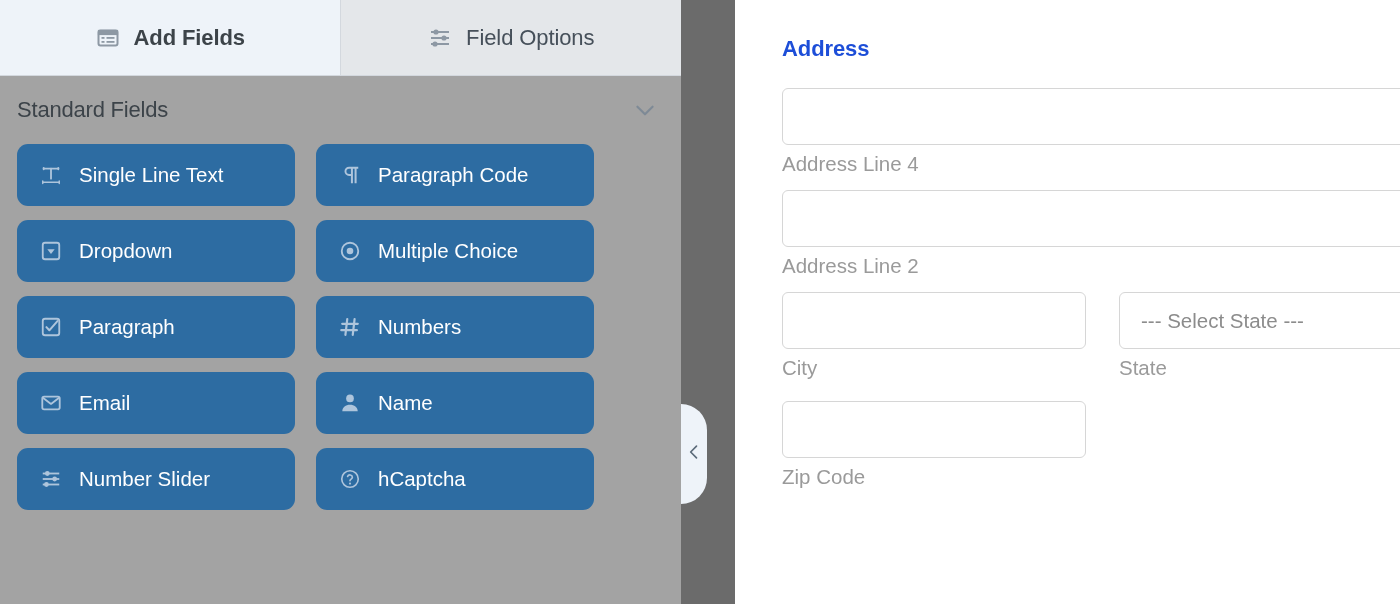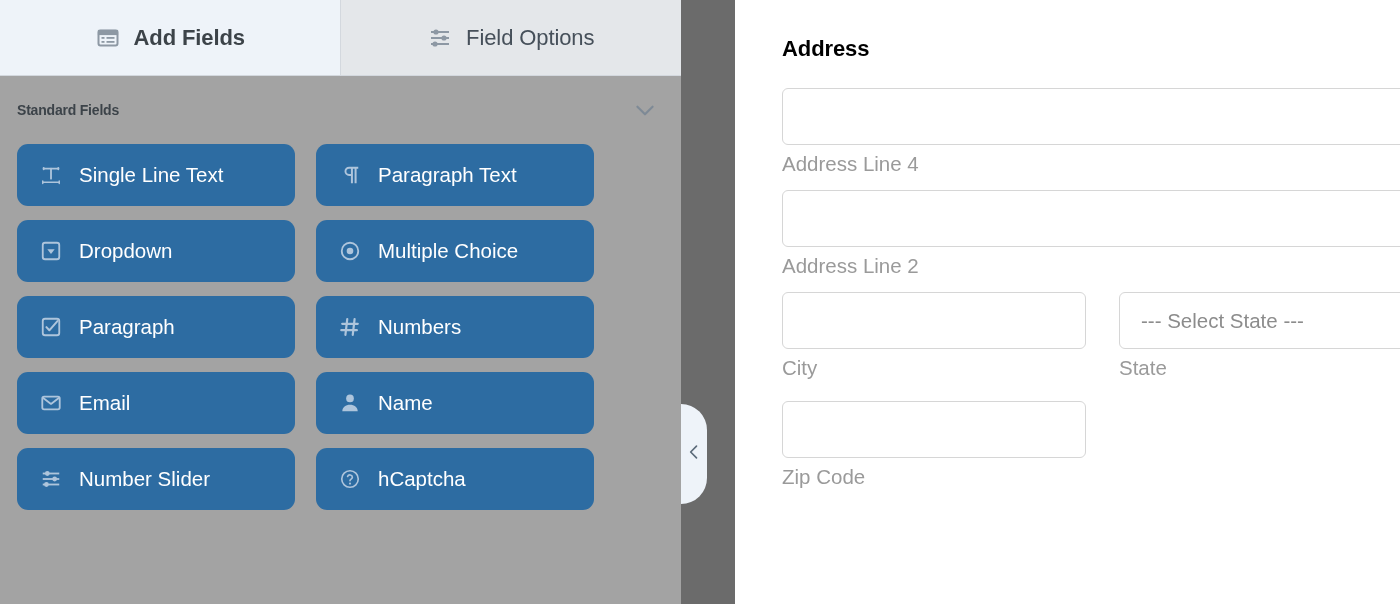--- a/index.html
+++ b/index.html
@@ -72,22 +72,22 @@
 
   .section-header {
     display: flex;
     align-items: center;
     justify-content: space-between;
     padding: 0 22px 0 17px;
     height: 68px;
     box-sizing: border-box;
   }
   .section-title {
-    font-size: 14px;
-    font-weight: bold;
+    font-size: 22px;
+    font-weight: normal;
     color: #3c4349;
     letter-spacing: -0.2px;
   }
   .section-toggle {
     display: inline-flex;
     align-items: center;
     justify-content: center;
     width: 28px;
     height: 28px;
     color: #7e8a96;
@@ -155,21 +155,21 @@
     flex: 1;
     height: 604px;
     background: #ffffff;
     box-sizing: border-box;
     padding: 36px 38px 0 47px;
     overflow: hidden;
   }
   .form-title {
     font-size: 22px;
     font-weight: bold;
-    color: #000000;
+    color: #1d4ed8;
     margin: 0 0 26px 0;
     letter-spacing: -0.1px;
   }
   .fld { margin-bottom: 7px; }
   .fld-input {
     height: 57px;
     border: 1px solid #d6d6d6;
     border-radius: 6px;
     background: #ffffff;
     box-sizing: border-box;
@@ -259,21 +259,21 @@
         </span>
         <span class="fb-label">Single Line Text</span>
       </div>
 
       <div class="field-btn">
         <span class="fb-icon">
           <svg width="22" height="22" viewBox="0 0 24 24" fill="currentColor">
             <path d="M19 3H11a5 5 0 000 10h2v8h2.2V5.1H17V21h2.2V5.1H21V3h-2zM13 10.9h-2a2.9 2.9 0 010-5.8h2v5.8z"></path>
           </svg>
         </span>
-        <span class="fb-label">Paragraph Text</span>
+        <span class="fb-label">Paragraph Code</span>
       </div>
 
       <div class="field-btn">
         <span class="fb-icon">
           <svg width="22" height="22" viewBox="0 0 24 24" fill="none">
             <rect x="3" y="3" width="18" height="18" rx="2.5" stroke="currentColor" stroke-width="2"></rect>
             <path d="M8 10.2h8L12 15.2 8 10.2z" fill="currentColor"></path>
           </svg>
         </span>
         <span class="fb-label">Dropdown</span>

